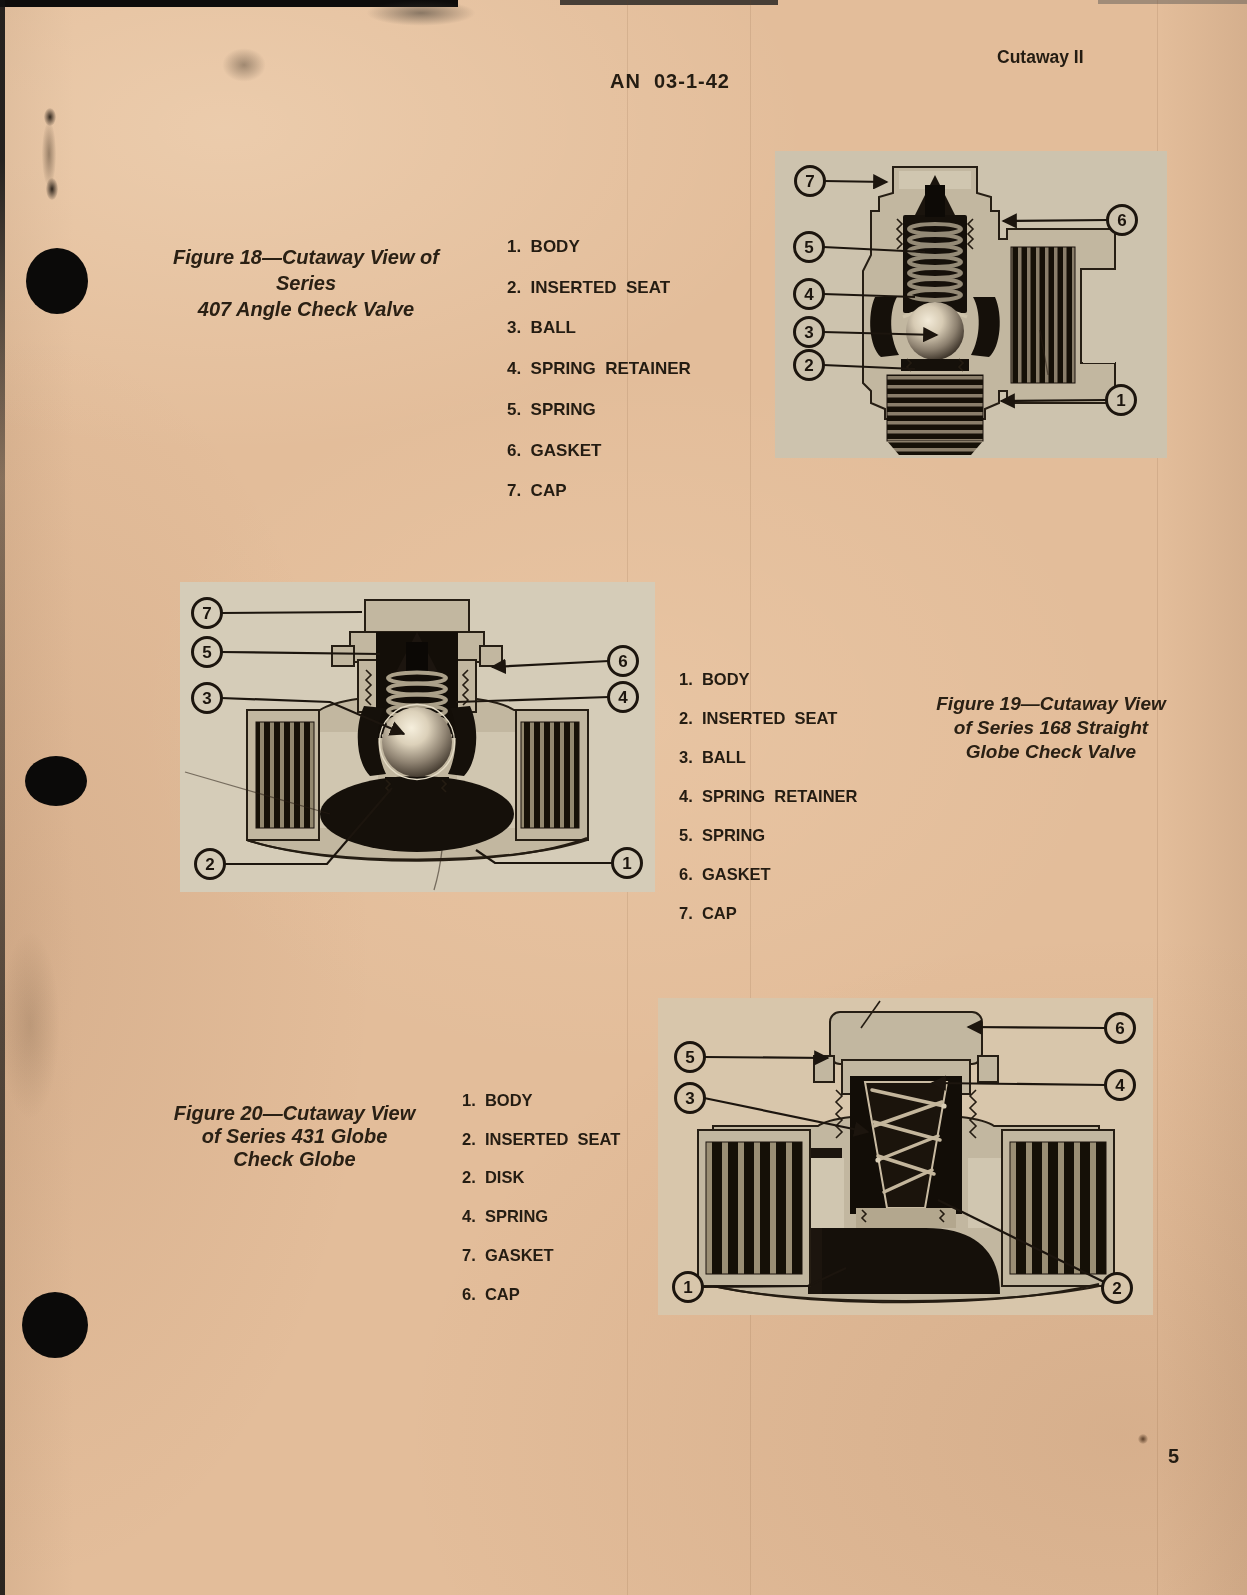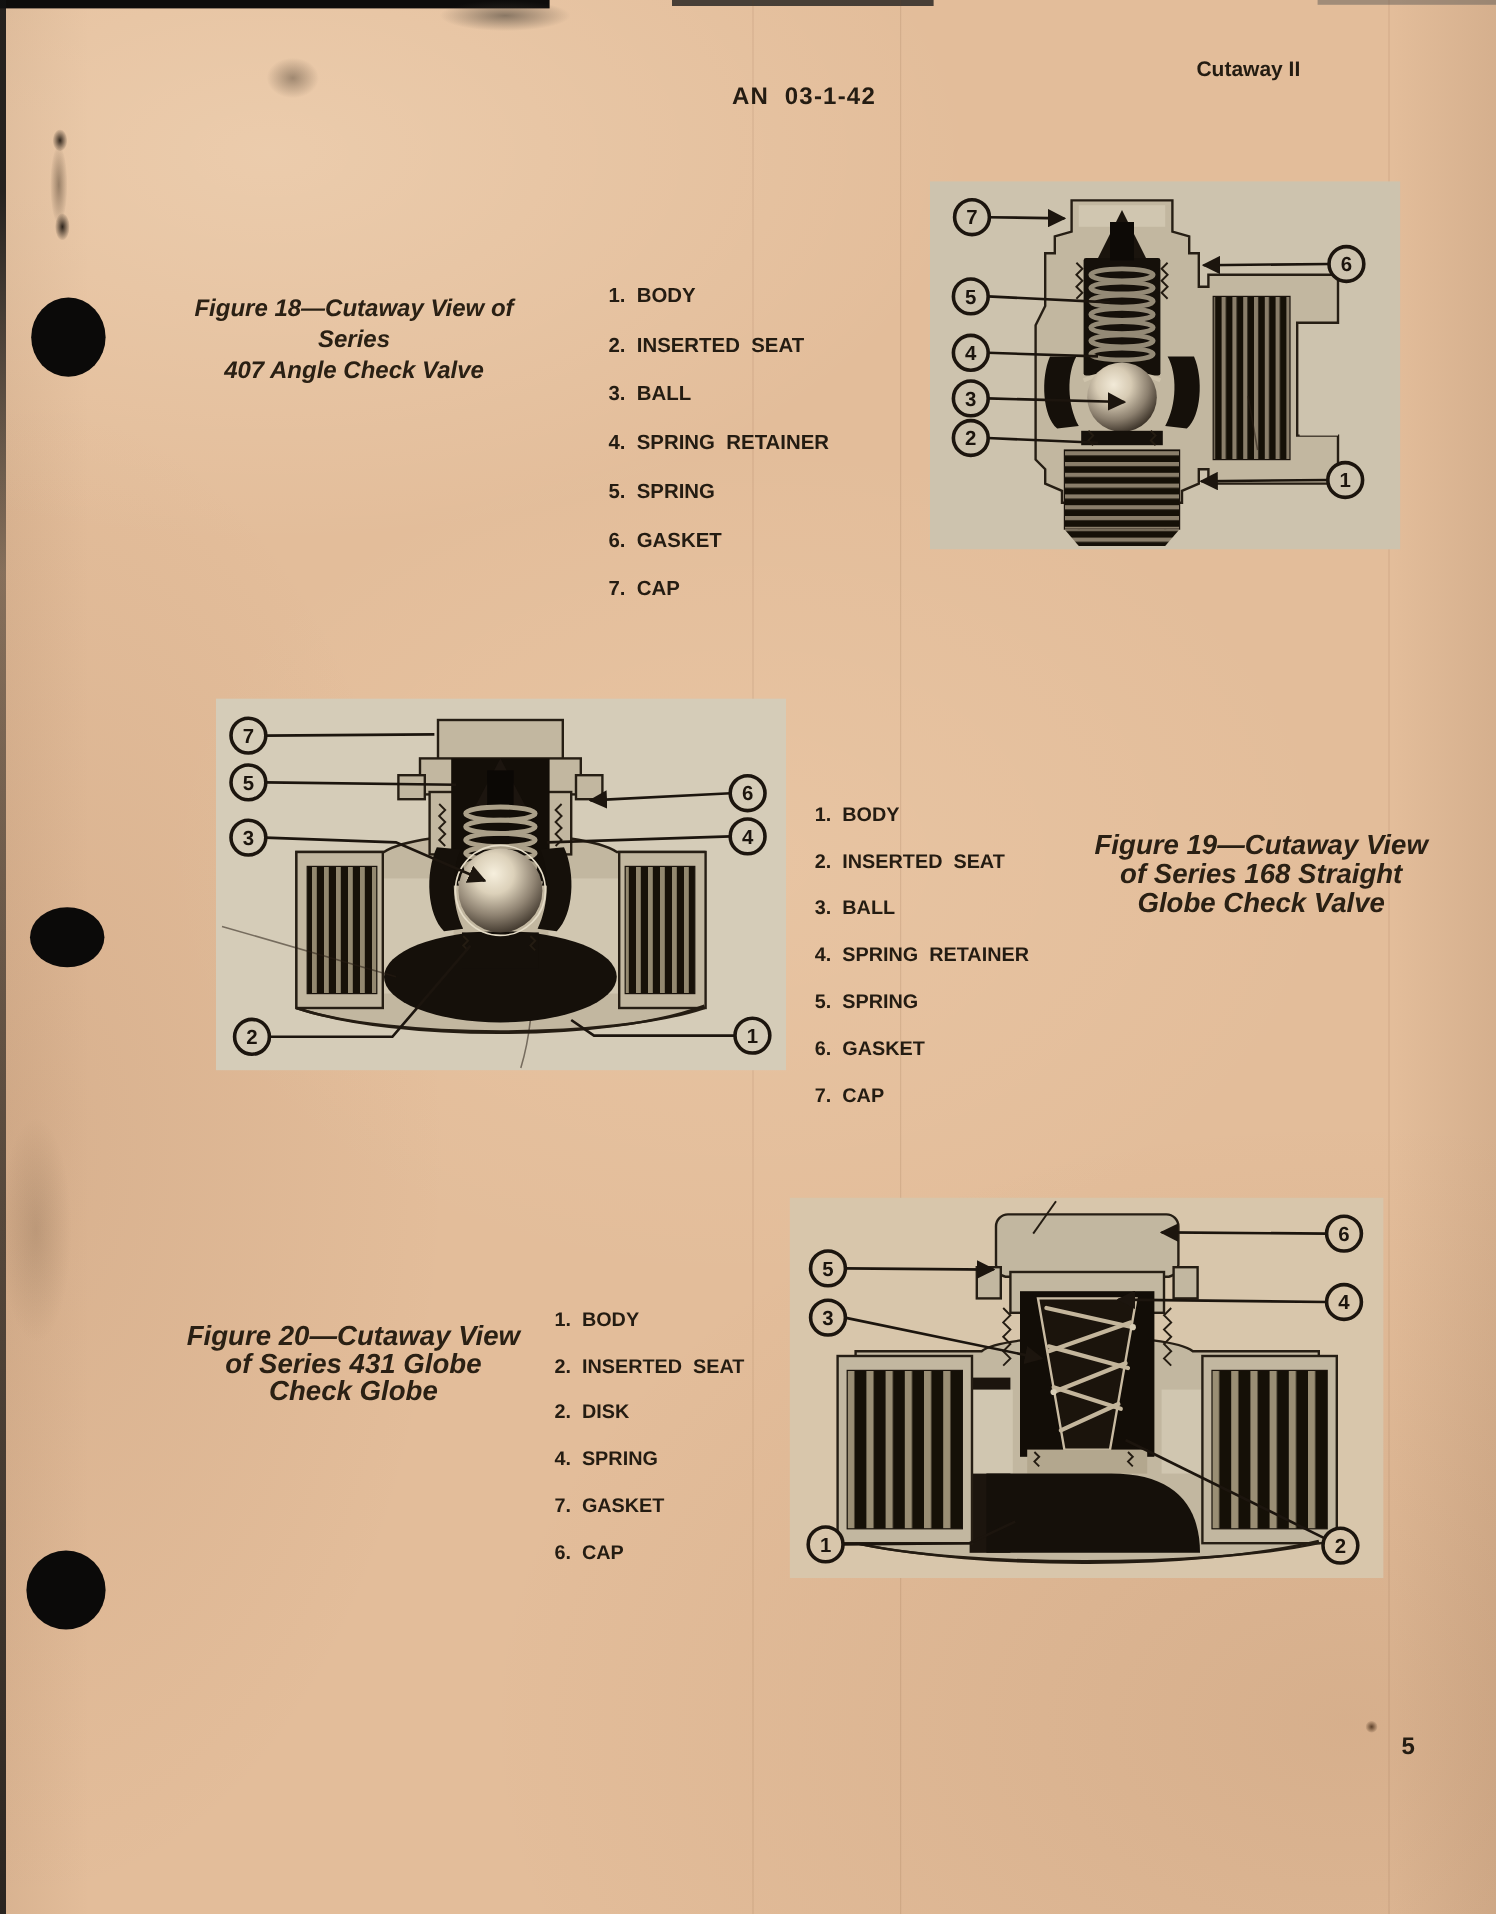--- a/index.html
+++ b/index.html
@@ -15,23 +15,23 @@
       linear-gradient(90deg, rgba(90,55,30,.08), transparent 6%, transparent 93%, rgba(90,55,30,.10));
   }
   .abs{position:absolute;}
   .pre{white-space:pre;}
   
   .doc-num{left:610px;top:70px;font-size:20px;font-weight:bold;letter-spacing:1px;}
   .section{left:997px;top:47px;font-size:17.5px;font-weight:bold;}
   .page-num{left:1168px;top:1445px;font-size:20px;font-weight:bold;}
   
   .caption{font-weight:bold;font-style:italic;text-align:center;color:#2a2014;}
-  .cap18{left:135px;top:244px;width:320px;font-size:20px;line-height:26px;}
-  .cap19{left:912px;top:692px;width:278px;font-size:23px;line-height:24px;}
-  .cap20{left:152px;top:1102px;width:285px;font-size:23px;line-height:23px;}
+  .cap18{left:146px;top:244px;width:320px;font-size:20px;line-height:26px;}
+  .cap19{left:912px;top:692px;width:278px;font-size:19px;line-height:24px;}
+  .cap20{left:152px;top:1102px;width:285px;font-size:20px;line-height:23px;}
   
   .parts{font-weight:bold;color:#241c12;}
   .parts .row{white-space:pre;margin-top:15px;}
   .list18{left:507px;top:219px;font-size:17px;line-height:25.7px;}
   .list19{left:679px;top:652px;font-size:16.5px;line-height:24px;}
   .list20{left:462px;top:1074px;font-size:16.5px;line-height:23.7px;}
   
   .hole{background:#0b0a09;border-radius:50%;}
   .hole1{left:26px;top:248px;width:62px;height:66px;}
   .hole2{left:25px;top:756px;width:62px;height:50px;}

